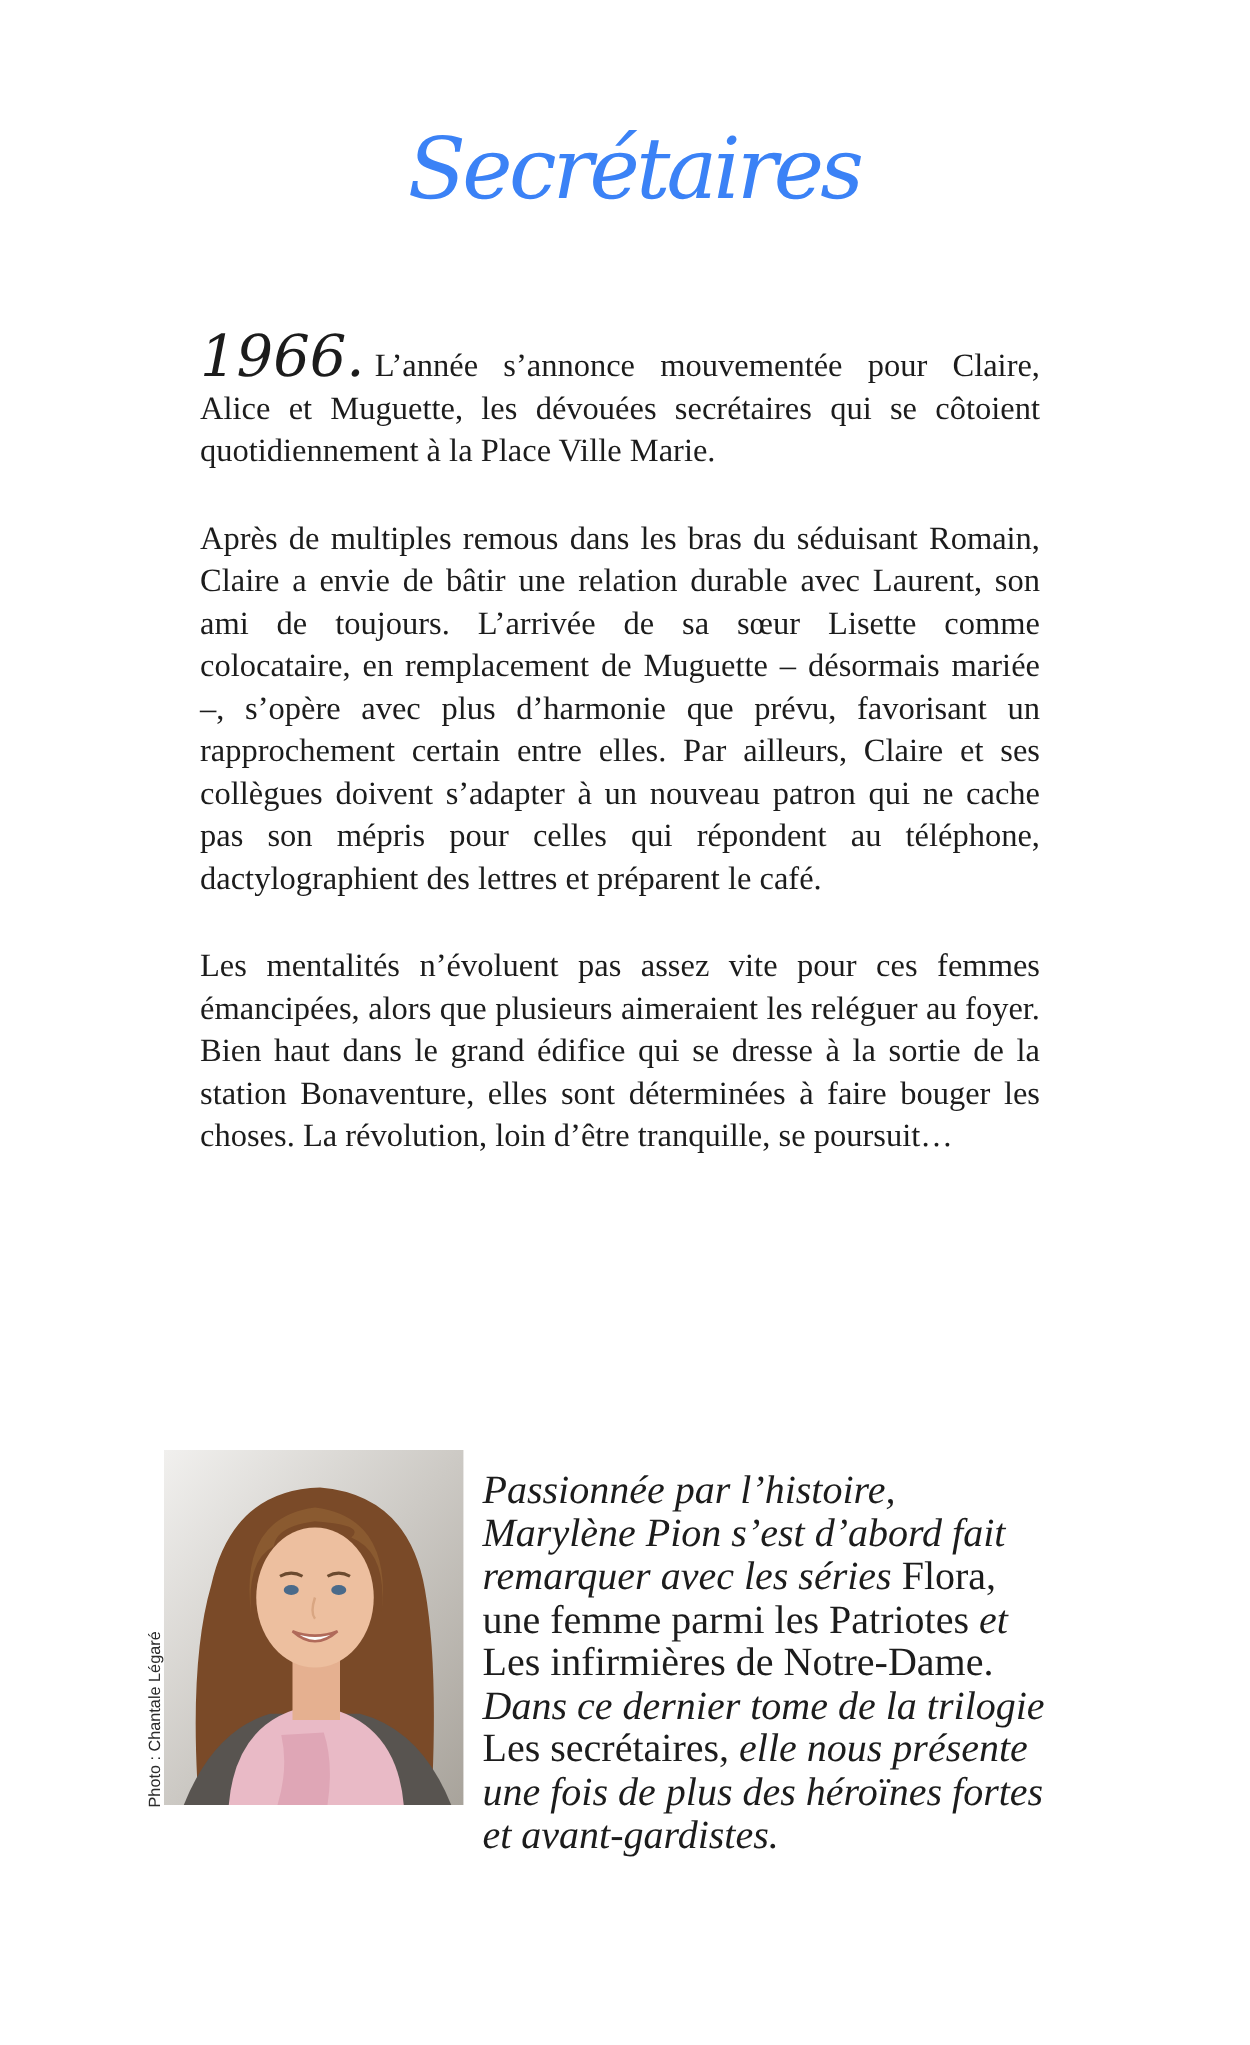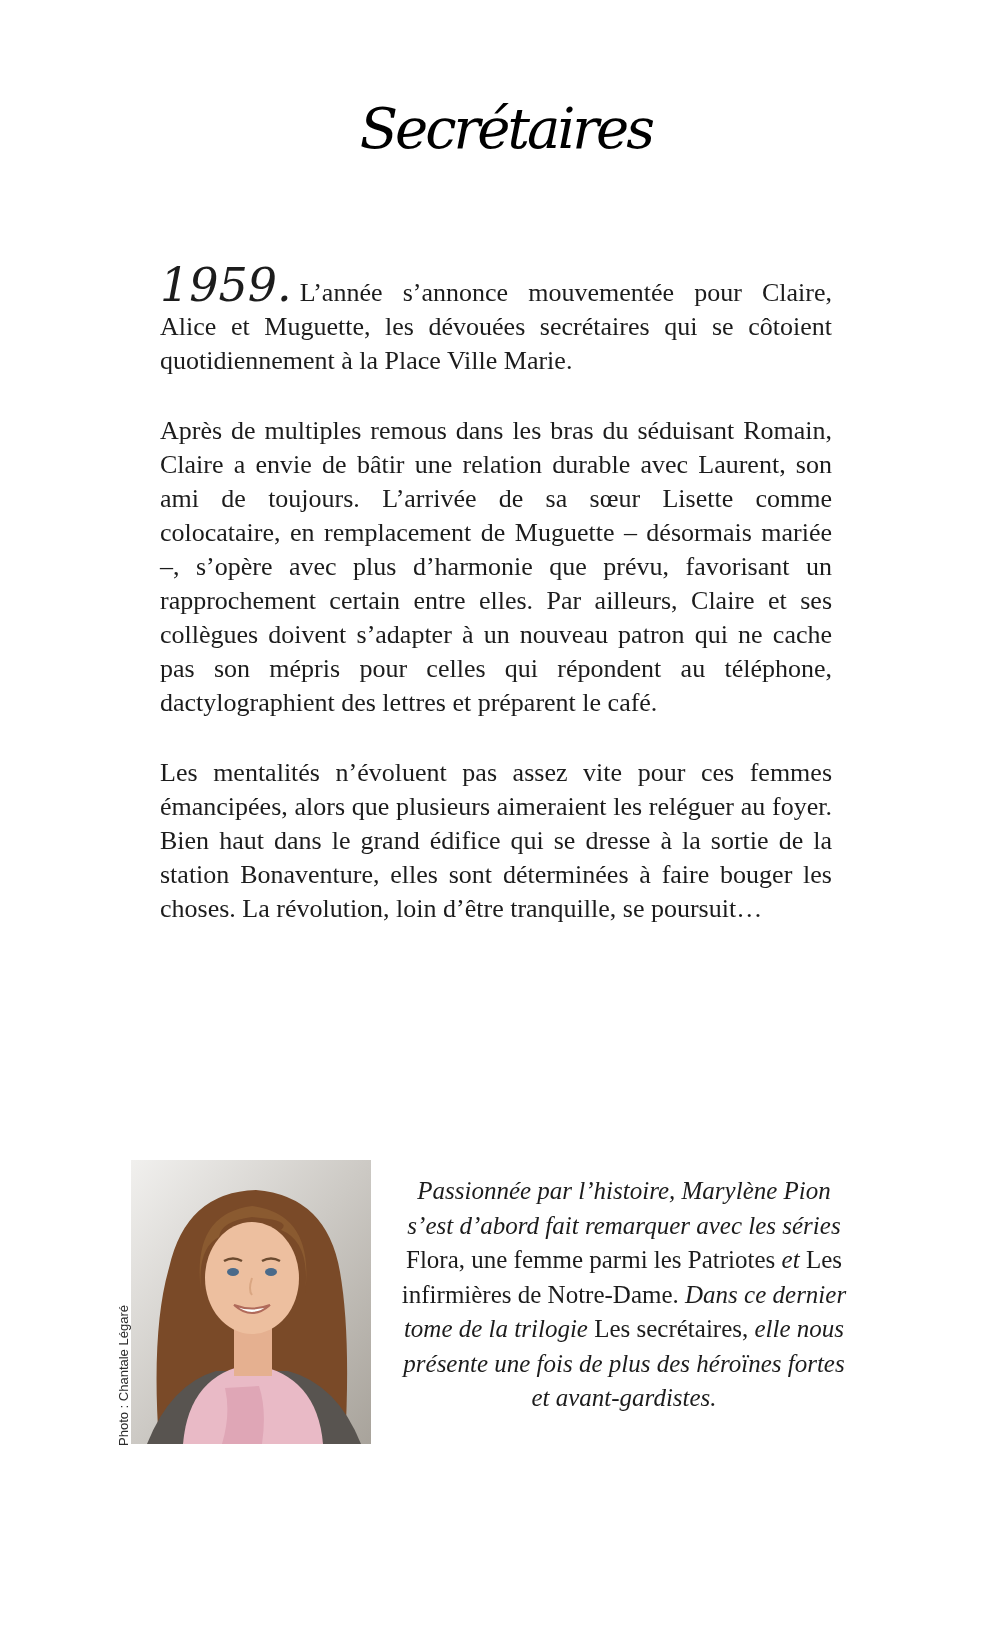--- a/index.html
+++ b/index.html
@@ -16,21 +16,21 @@
   
   .logo-wrap { position: absolute; top: 0; left: 0; width: 100%; height: 240px; }
   .logo-les {
     position: absolute; top: 60px; left: 355px;
     font-family: "DejaVu Serif", serif; font-style: italic;
     font-size: 58px; color: #c3233c; letter-spacing: -2px;
   }
   .logo-secretaires {
     position: absolute; top: 96px; left: 50%; transform: translateX(-48%);
     font-family: "DejaVu Serif", serif; font-style: italic;
-    font-size: 56px; color: #000000; letter-spacing: -3px;
+    font-size: 68px; color: #3b82f6; letter-spacing: -3px;
     white-space: nowrap;
   }
 
   
   .synopsis {
     position: absolute; left: 160px; top: 276px; width: 672px;
     font-size: 26px; line-height: 34px; text-align: justify;
   }
   .synopsis p { margin-bottom: 36px; }
   .year {
@@ -45,36 +45,36 @@
     transform-origin: 0 0; transform: rotate(-90deg);
     font-family: "Liberation Sans", sans-serif;
     font-size: 13px; color: #2b2b2b; white-space: nowrap;
   }
   .author-photo {
     position: absolute; left: 131px; top: 1160px;
     width: 240px; height: 284px; overflow: hidden;
   }
   .author-bio {
     position: absolute; left: 386px; top: 1174px; width: 452px;
-    font-size: 25px; line-height: 34.5px; text-align: center; margin-left: 12px;
+    font-size: 32px; line-height: 34.5px; text-align: left;
   }
   .author-bio .it { font-style: italic; }
   .author-bio .ro { font-style: normal; }
 </style>
 </head>
 <body>
 
 <div class="page">
 
   <div class="logo-wrap">
     <div class="logo-secretaires">Secrétaires</div>
   </div>
 
   <div class="synopsis">
-    <p><span class="year">1959.</span><span>L’année s’annonce mouvementée pour Claire, Alice et Muguette, les dévouées secrétaires qui se côtoient quotidiennement à la Place Ville Marie.</span></p>
+    <p><span class="year">1966.</span><span>L’année s’annonce mouvementée pour Claire, Alice et Muguette, les dévouées secrétaires qui se côtoient quotidiennement à la Place Ville Marie.</span></p>
     <p>Après de multiples remous dans les bras du séduisant Romain, Claire a envie de bâtir une relation durable avec Laurent, son ami de toujours. L’arrivée de sa sœur Lisette comme colocataire, en remplacement de Muguette – désormais mariée –, s’opère avec plus d’harmonie que prévu, favorisant un rapprochement certain entre elles. Par ailleurs, Claire et ses collègues doivent s’adapter à un nouveau patron qui ne cache pas son mépris pour celles qui répondent au téléphone, dactylographient des lettres et préparent le café.</p>
     <p>Les mentalités n’évoluent pas assez vite pour ces femmes émancipées, alors que plusieurs aimeraient les reléguer au foyer. Bien haut dans le grand édifice qui se dresse à la sortie de la station Bonaventure, elles sont déterminées à faire bouger les choses. La révolution, loin d’être tranquille, se poursuit…</p>
   </div>
 
   <div class="photo-credit">Photo : Chantale Légaré</div>
 
   <div class="author-photo">
     <svg width="240" height="284" viewBox="0 0 240 284">
       <defs>
         <linearGradient id="pbg" x1="0" y1="0" x2="1" y2="1">

